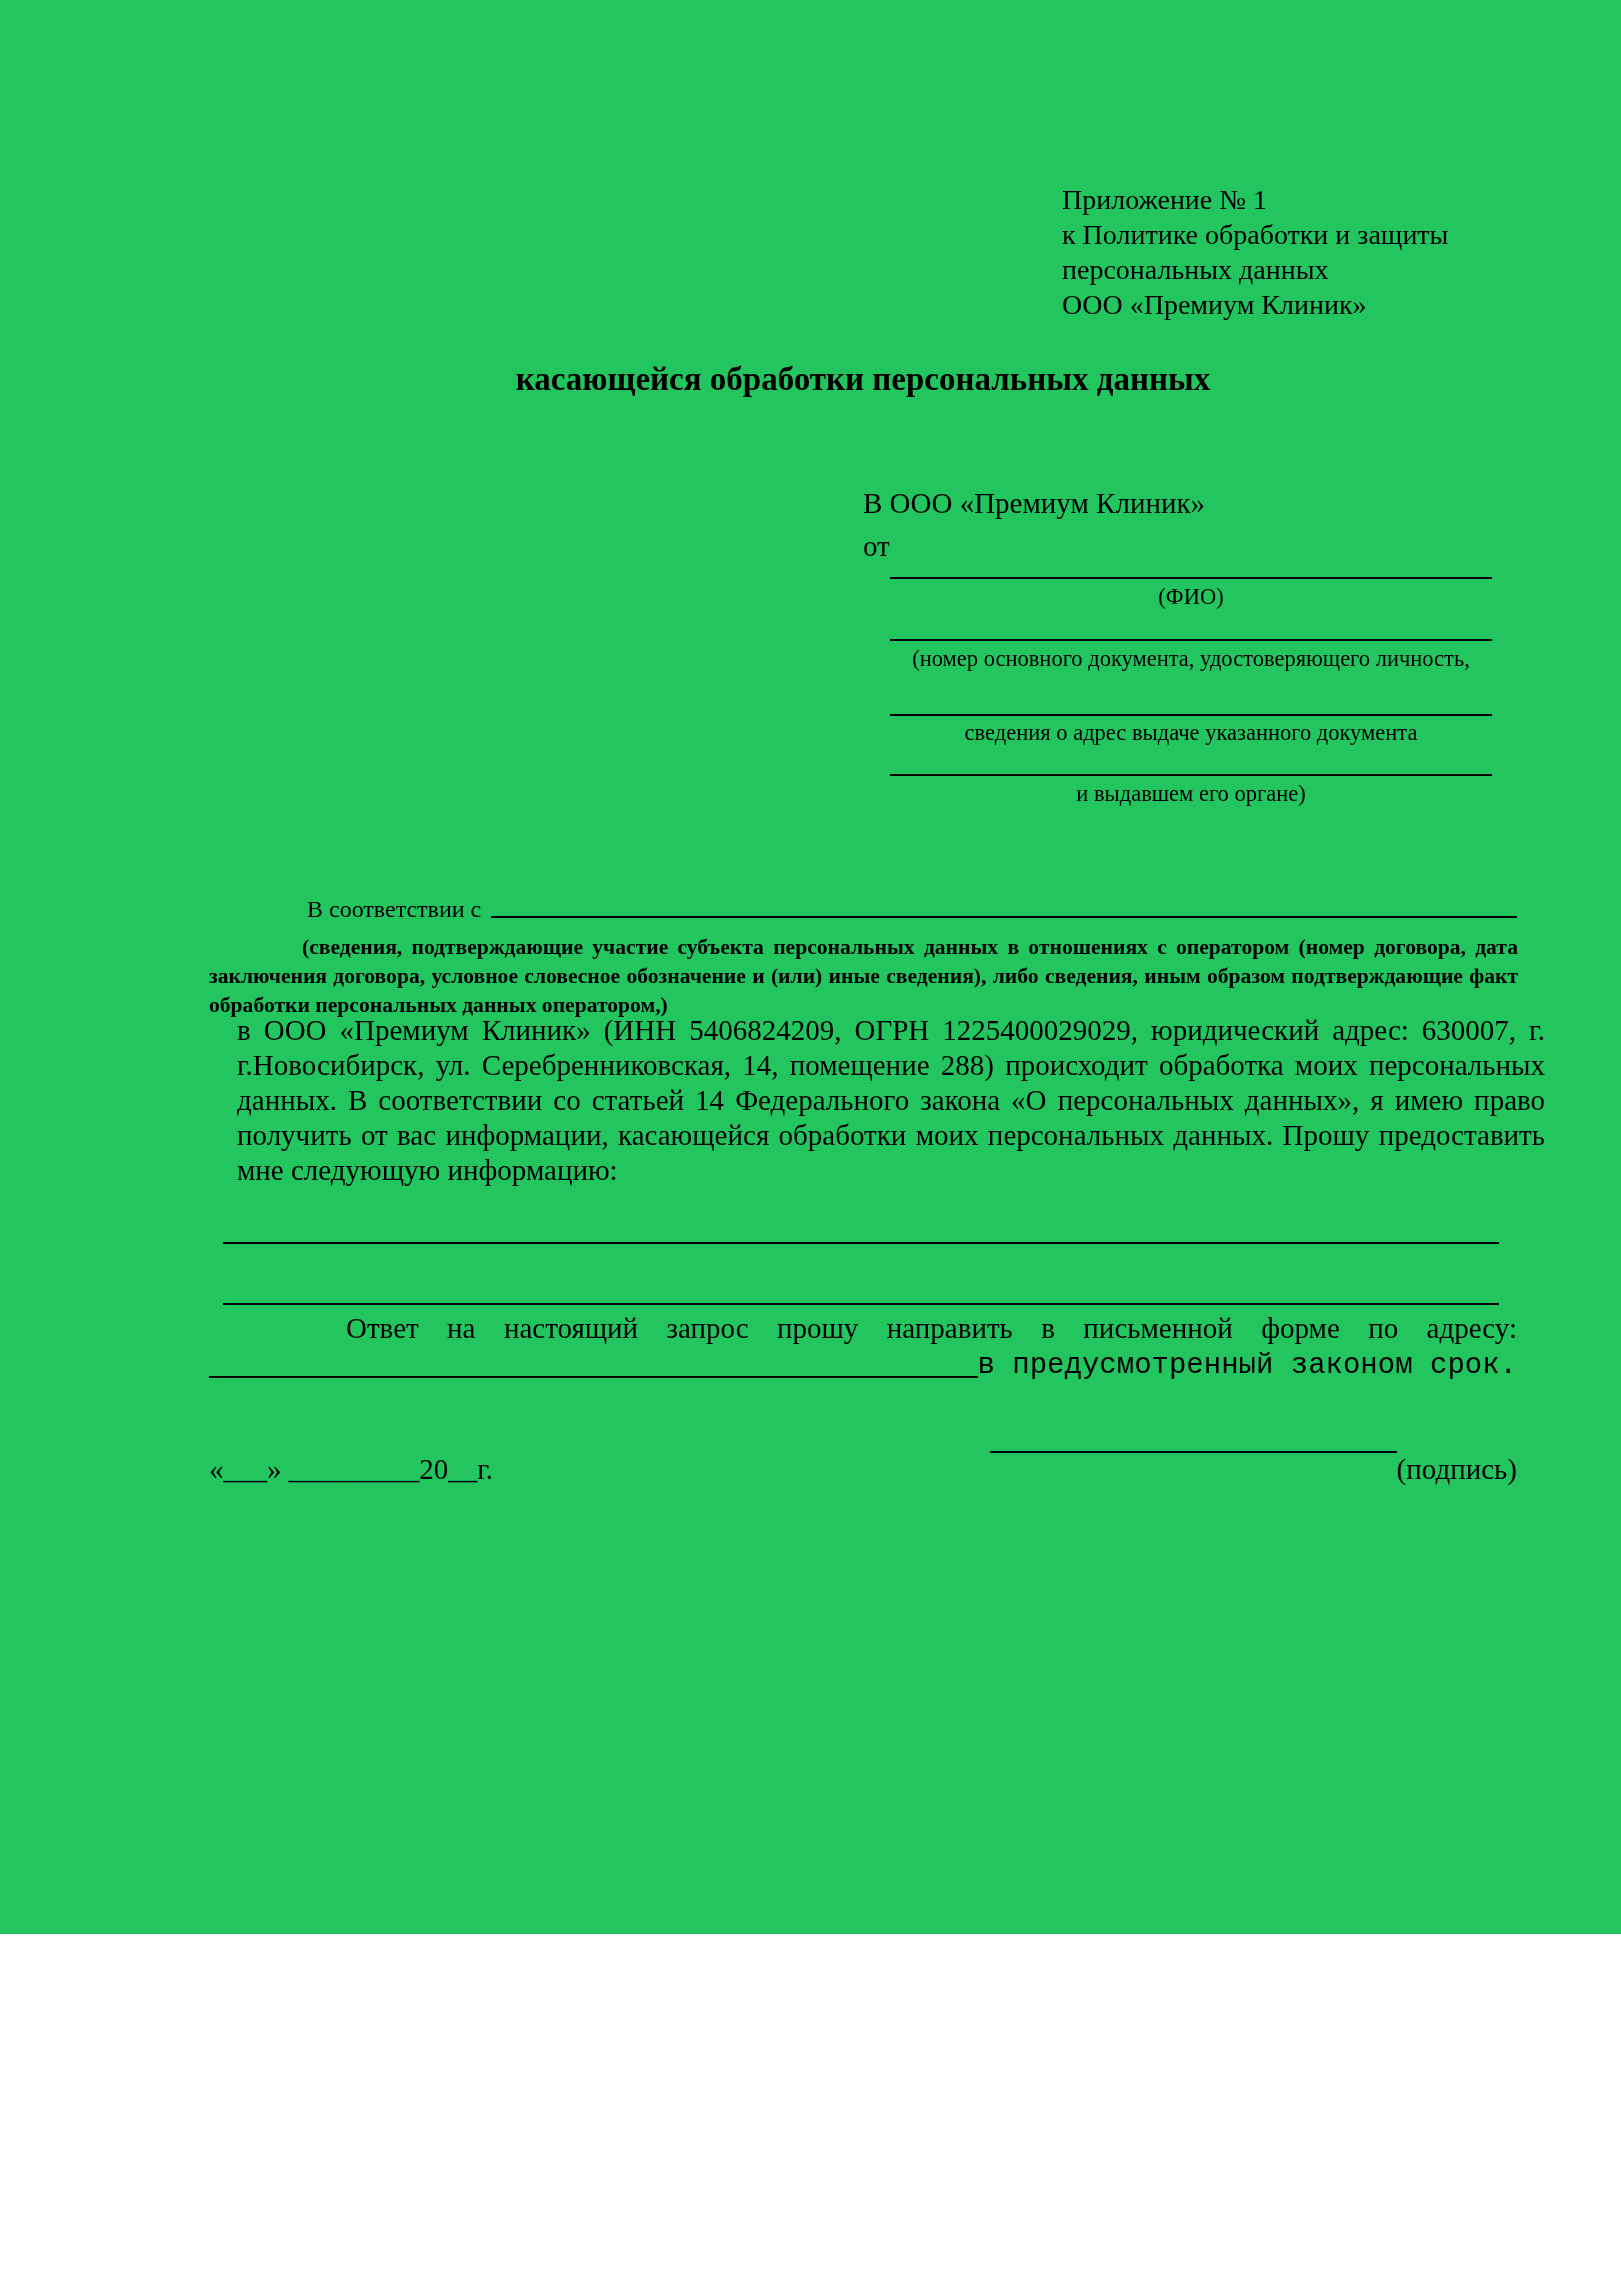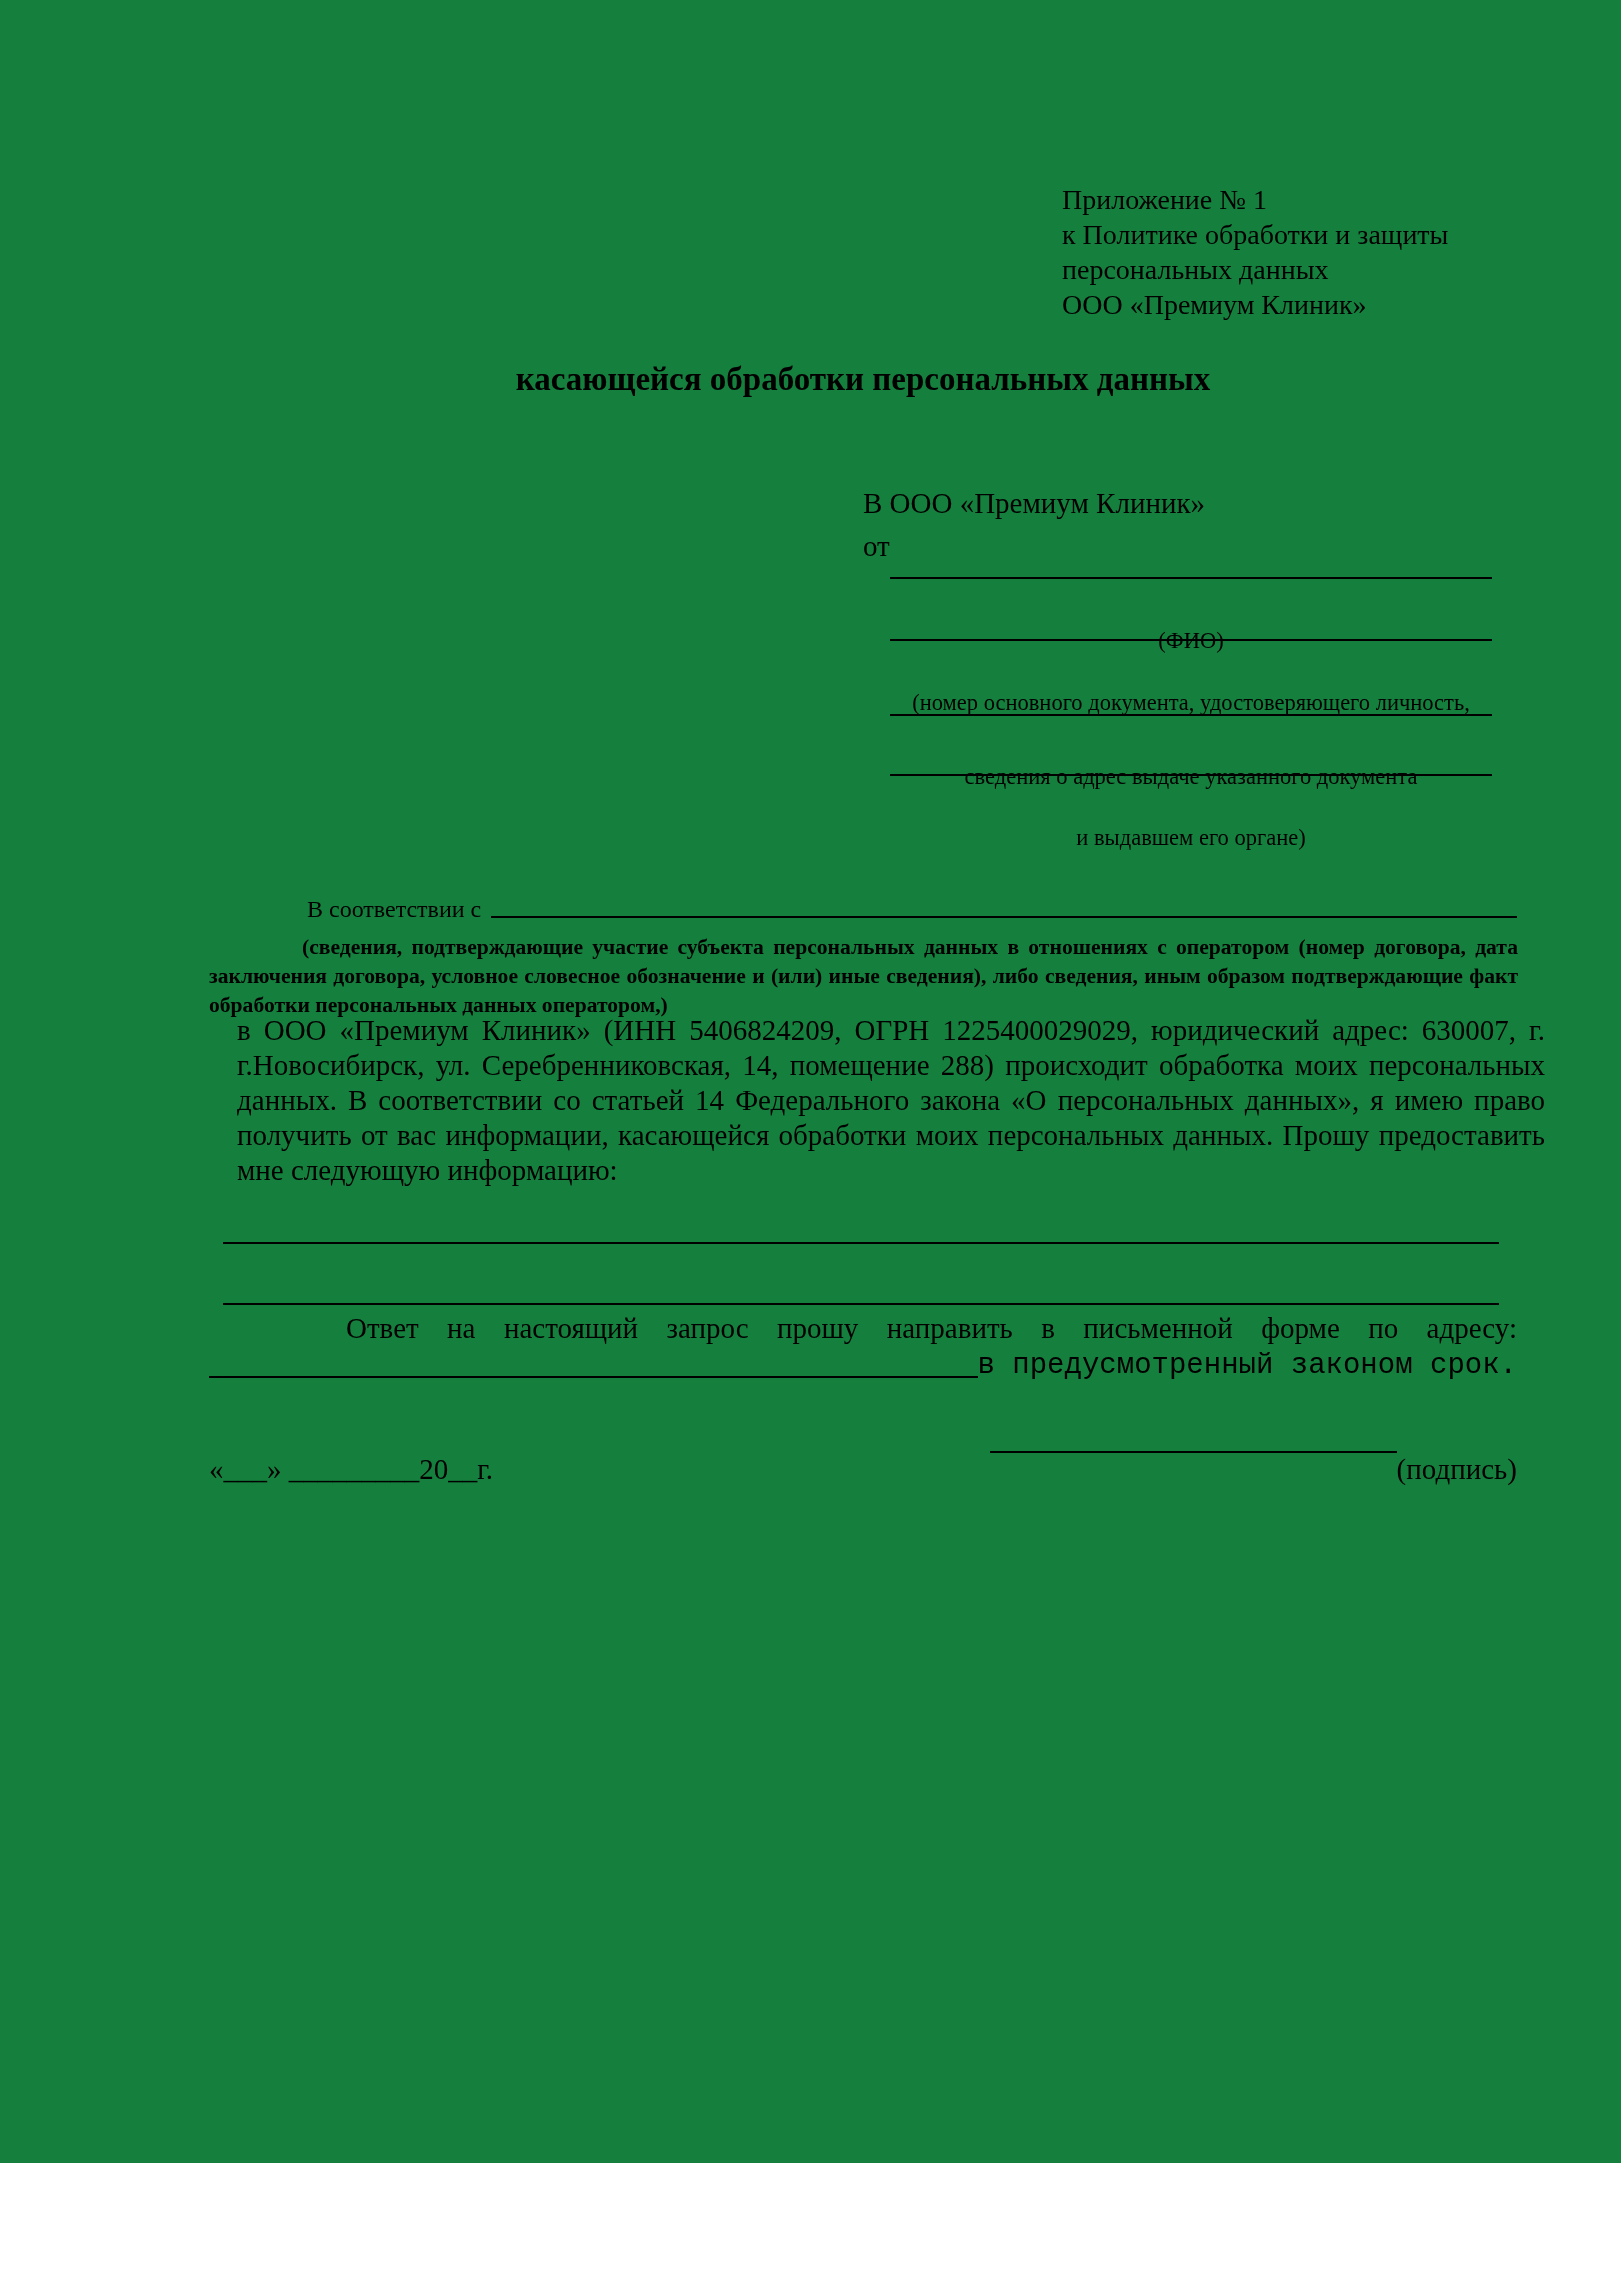--- a/index.html
+++ b/index.html
@@ -1,34 +1,34 @@
 <!DOCTYPE html>
 <html lang="ru"><head>
 <meta charset="utf-8">
 <style>
   html,body { margin:0; padding:0; background:#ffffff; }
   .page {
     position:relative;
-    width:1621px; height:2163px;
-    background:#15803d;
+    width:1621px; height:1934px;
+    background:#22c55e;
     color:#000000;
     font-family:"Liberation Serif","DejaVu Serif",serif;
     overflow:hidden;
   }
   
   .hdr { position:absolute; left:1062px; top:182px; font-size:28px; line-height:35px; }
   
   .title { position:absolute; left:209px; top:357px; width:1308px; text-align:center;
            font-weight:bold; font-size:33px; line-height:44px; }
   
   .addr { position:absolute; left:863px; top:482px; font-size:29px; line-height:43px; }
   
   .fl { position:absolute; left:890px; width:602px; border-top:2.9px solid #000; height:0; }
   .fl1{top:577px} .fl2{top:639px} .fl3{top:714px} .fl4{top:774px}
-  .fc { position:absolute; left:890px; width:602px; text-align:center; font-size:22.5px; line-height:27.4px;margin-top:44px; }
+  .fc { position:absolute; left:890px; width:602px; text-align:center; font-size:22.5px; line-height:27.4px; }
   .fc1{top:583px} .fc2{top:645px} .fc3{top:719px} .fc4{top:780px}
   
   .zapros { position:absolute; left:209px; top:849px; width:1308px; text-align:center;
             font-size:30px; letter-spacing:1px; }
   .lead { position:absolute; left:209px; top:896px; width:1308px; display:flex; font-size:24px; }
   .lead .txt { padding-left:98px; white-space:nowrap; }
   .lead .fill { flex:1; border-bottom:2.9px solid #000; margin:0 0 4.9px 9.8px; }
   .note { position:absolute; left:209px; top:933px; width:1309px; font-size:21.6px; line-height:29px;
           text-align:justify; text-indent:93px;font-weight:bold; }
   .bodytext { position:absolute; left:209px; top:1013px; width:1308px; font-size:29px;

